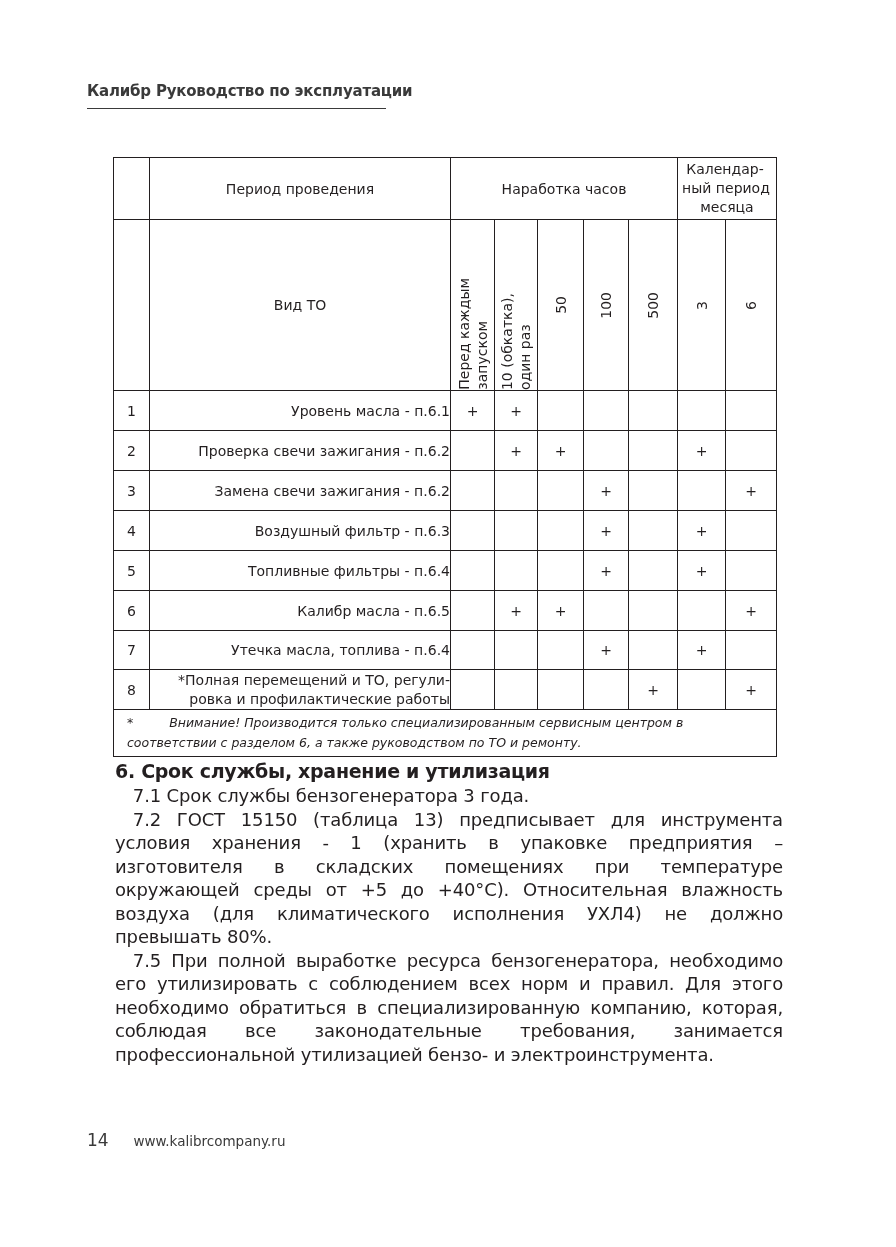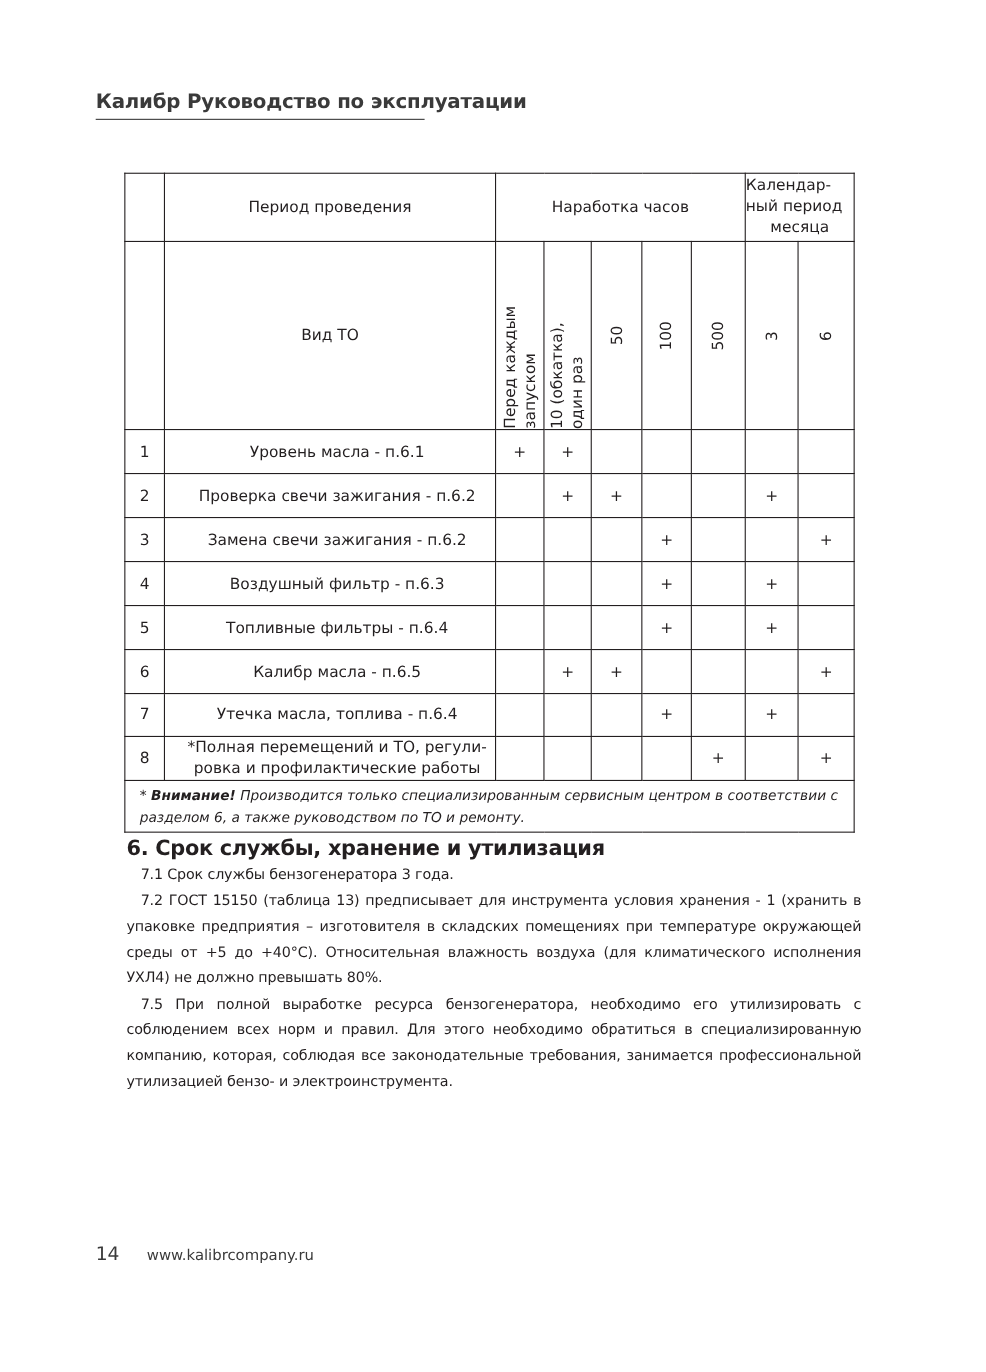--- a/index.html
+++ b/index.html
@@ -1,34 +1,34 @@
 <!DOCTYPE html>
 <html><head>
 <meta charset="utf-8">
 <style>
   html, body { margin:0; padding:0; background:#ffffff; }
   body { width:896px; height:1247px; position:relative; font-family:"DejaVu Sans","Liberation Sans",sans-serif; color:#231f20; overflow:hidden; }
-  .running-head { position:absolute; left:87px; top:82px; font-size:18px; font-weight:bold; color:#3a3a3a; letter-spacing:-0.2px; }
+  .running-head { position:absolute; left:87px; top:82px; font-size:15px; font-weight:bold; color:#3a3a3a; letter-spacing:-0.2px; }
   .head-rule { position:absolute; left:87px; top:108px; width:299px; height:1px; background:#3a3a3a; }
 
   .tbl { position:absolute; left:113px; top:157px; border-collapse:collapse; table-layout:fixed; font-size:14px; color:#231f20; }
   .tbl td { border:1.3px solid #231f20; padding:0; vertical-align:middle; text-align:center; }
-  .tbl .txt-left { text-align:center; padding-left:13px; }
+  .tbl .txt-left { text-align:right; padding-left:13px; }
   .tbl .num { font-size:14px; }
   .rot { writing-mode:vertical-rl; transform:rotate(180deg); display:inline-block; line-height:18px; text-align:left; white-space:nowrap; }
   .rot-wrap { height:170px; display:flex; align-items:center; justify-content:center; }
   .rot-wrap.bottom { align-items:flex-end; justify-content:center; }
   .cal-head { line-height:19px; font-size:14px; }
   .plus { font-size:14px; }
   .note { text-align:left !important; padding:3px 10px 3px 13px !important; font-style:italic; font-size:12.5px; line-height:20px; }
-  .note b { font-weight:bold; }
+  .note b { font-weight:normal;margin-left:32px; }
 
   .section { position:absolute; left:115px; top:760px; width:668px; }
   .sec-title { font-size:19px; font-weight:bold; margin:0 0 2px 0; color:#231f20; letter-spacing:-0.3px; }
-  .para { font-size:13px; line-height:23.5px; text-align:justify; margin:0; text-indent:0; letter-spacing:-0.15px; }
+  .para { font-size:18px; line-height:23.5px; text-align:justify; margin:0; text-indent:0; letter-spacing:-0.15px; }
 
   .footer { position:absolute; left:87px; top:1130px; font-size:15px; color:#3a3a3a; }
   .footer .pg { font-size:17px; margin-right:20px; }
   .footer .url { font-size:13.5px; }
 </style>
 </head>
 <body>
 
 <div class="running-head">Калибр Руководство по эксплуатации</div>
 <div class="head-rule"></div>
@@ -44,22 +44,22 @@
       <col style="width:49px">
       <col style="width:48px">
       <col style="width:51px">
   </colgroup>
   <tbody>
       <tr style="height:62px">
     <td></td>
     <td>Период проведения</td>
     <td colspan="5">Наработка часов</td>
     <td colspan="2" class="cal-head">
-      <div style="text-align:left;padding-right:4px">Календар-</div>
-      <div style="text-align:left;padding-right:2px">ный период</div>
+      <div style="text-align:center;padding-right:4px">Календар-</div>
+      <div style="text-align:center;padding-right:2px">ный период</div>
       <div>месяца</div>
     </td>
   </tr>
   <tr style="height:170px">
     <td></td>
     <td>Вид ТО</td>
     <td>
           <div class="rot-wrap bottom">
             <span class="rot"><span>Перед каждым</span><br><span>запуском</span></span>
           </div>

